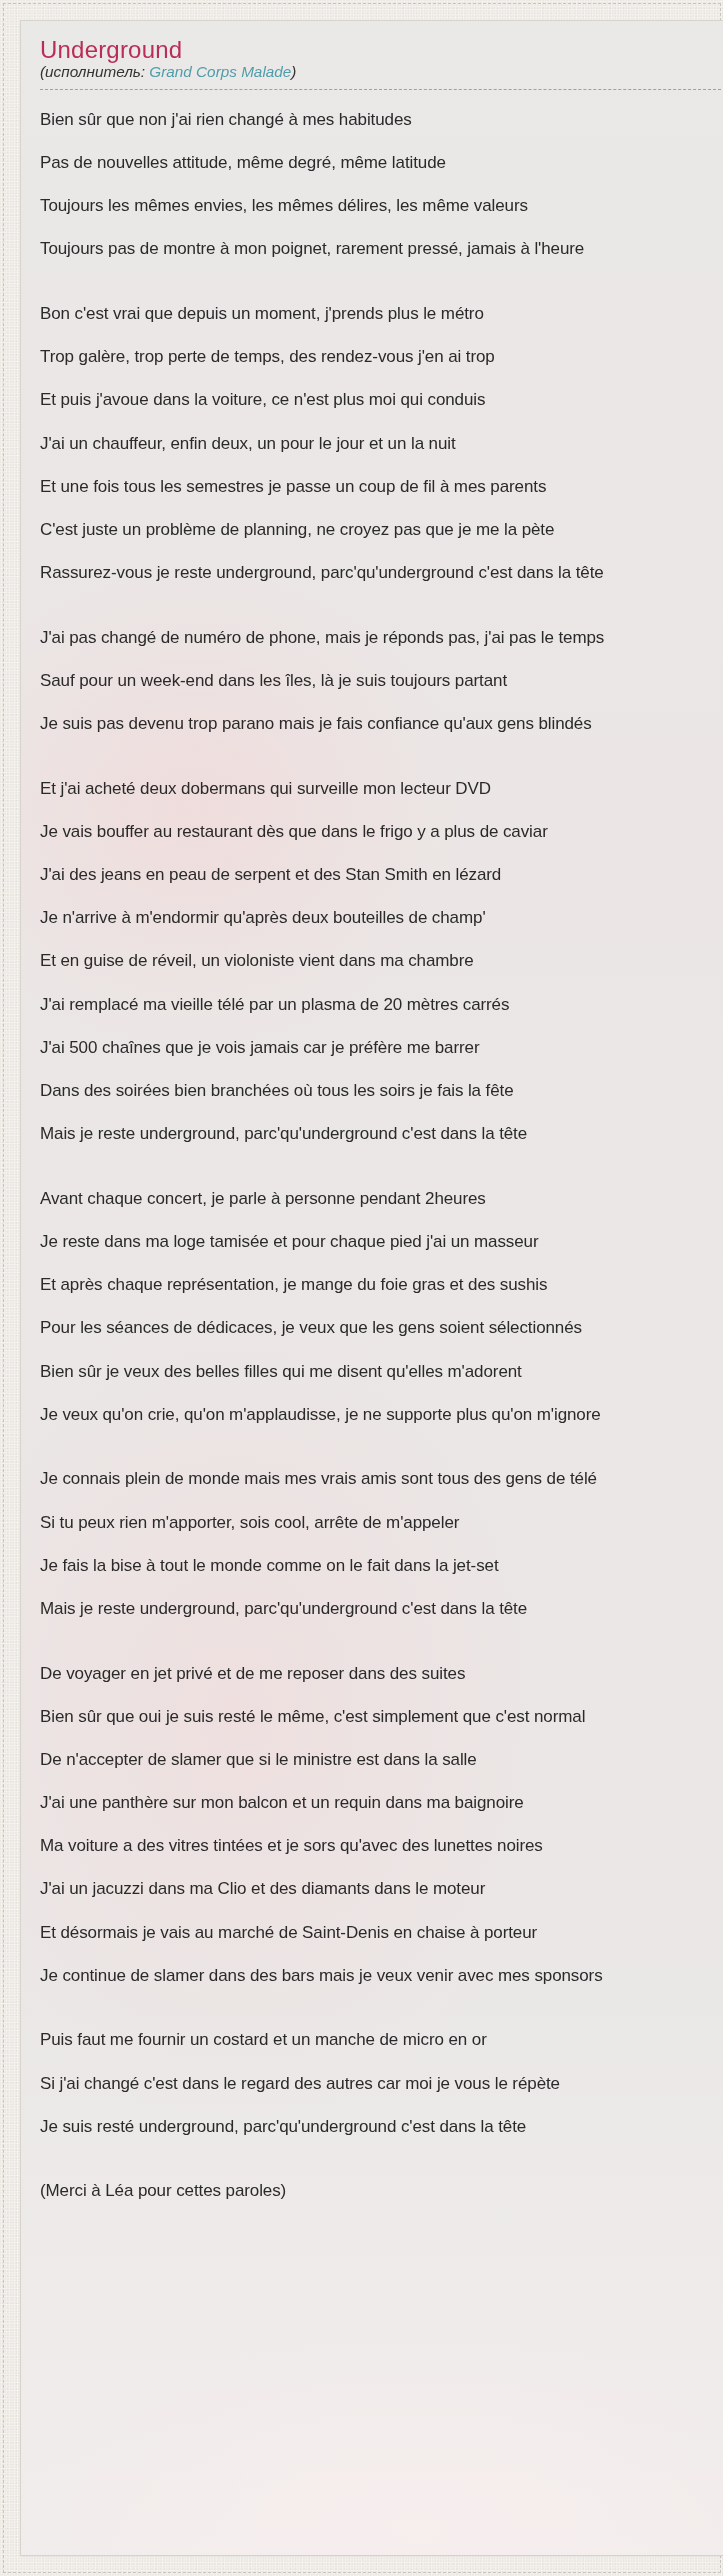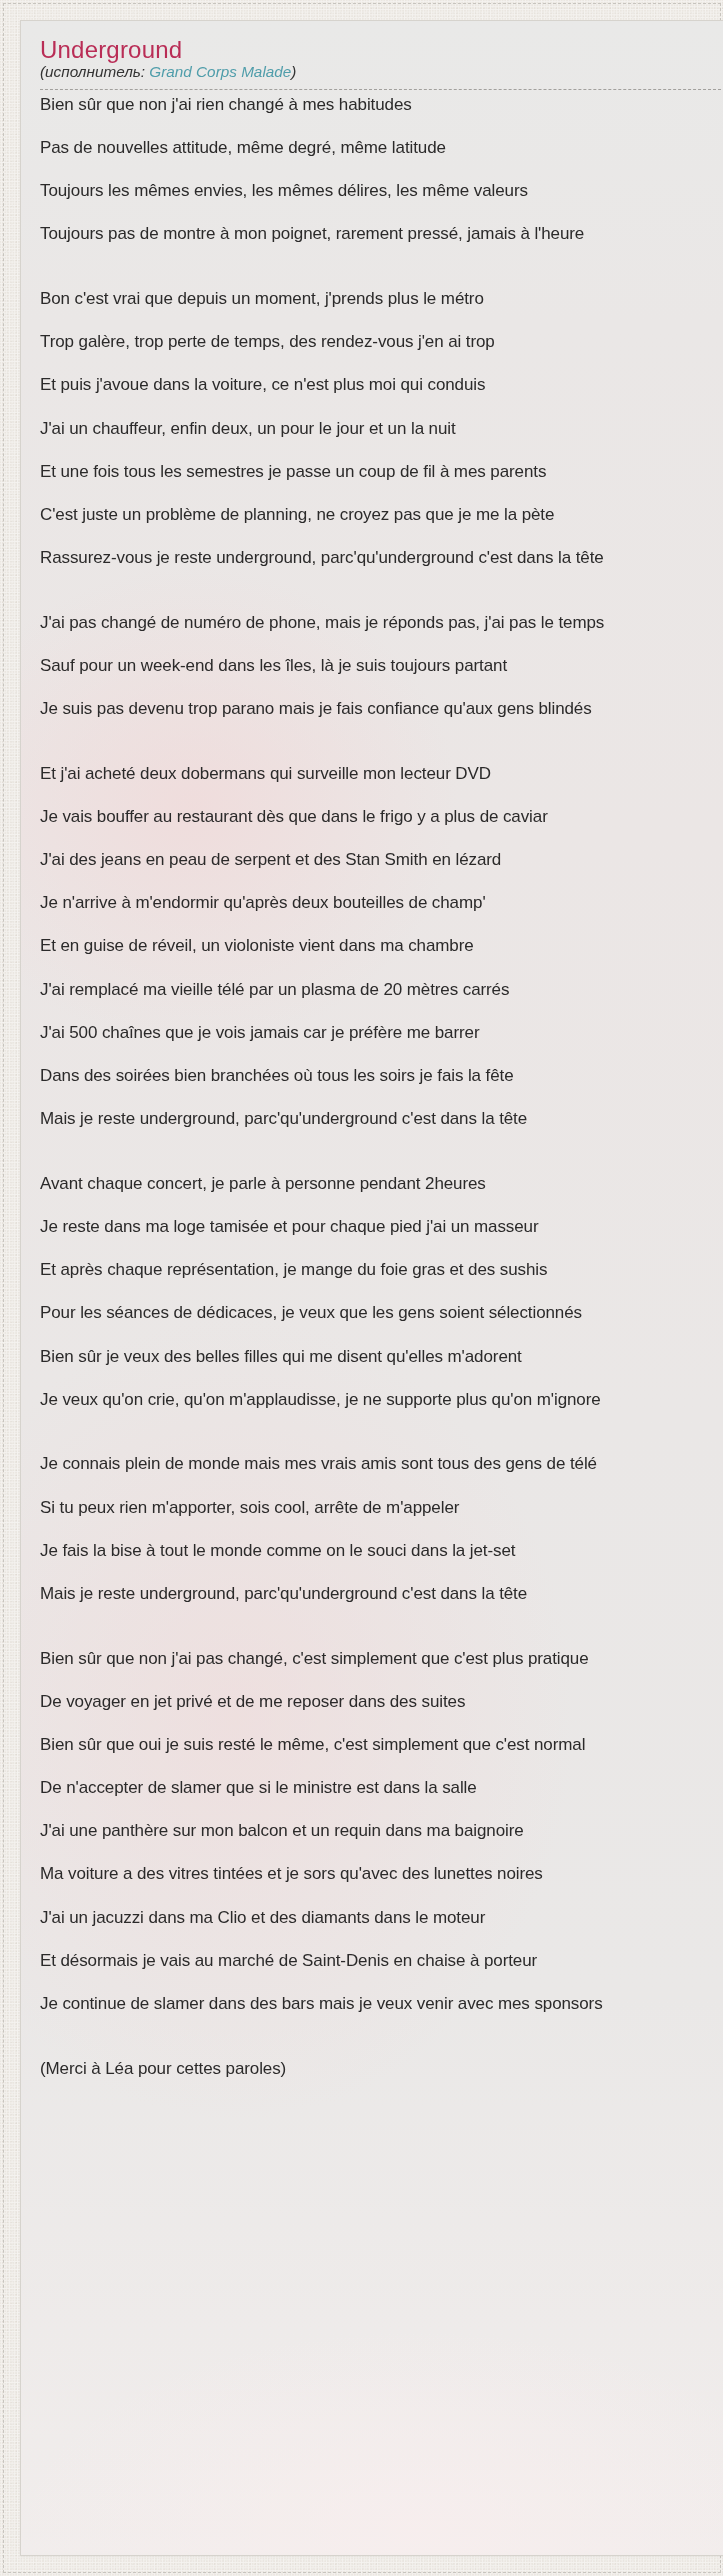--- a/index.html
+++ b/index.html
@@ -60,21 +60,21 @@
     text-decoration:none;
     cursor:pointer;
   }
   .header-separator{
     border:0;
     border-bottom:0.9px dashed #a2a09d;
     height:0.9px;
     margin-top:8px;
   }
   .lyrics{
-    margin-top:4px;
+    margin-top:19px;
     color:var(--text-color);
   }
   .line{
     font-size:17px;
     line-height:21.6px;
     letter-spacing:-0.1px;
     margin-bottom:21.6px;
     white-space:nowrap;
   }
   .stanza{margin-bottom:43px;}
@@ -132,31 +132,35 @@
         <div class="line">Avant chaque concert, je parle à personne pendant 2heures</div>
         <div class="line">Je reste dans ma loge tamisée et pour chaque pied j'ai un masseur</div>
         <div class="line">Et après chaque représentation, je mange du foie gras et des sushis</div>
         <div class="line">Pour les séances de dédicaces, je veux que les gens soient sélectionnés</div>
         <div class="line">Bien sûr je veux des belles filles qui me disent qu'elles m'adorent</div>
         <div class="line">Je veux qu'on crie, qu'on m'applaudisse, je ne supporte plus qu'on m'ignore</div>
       </div>
       <div class="stanza">
         <div class="line">Je connais plein de monde mais mes vrais amis sont tous des gens de télé</div>
         <div class="line">Si tu peux rien m'apporter, sois cool, arrête de m'appeler</div>
-        <div class="line">Je fais la bise à tout le monde comme on le souci dans la jet-set</div>
+        <div class="line">Je fais la bise à tout le monde comme on le fait dans la jet-set</div>
         <div class="line">Mais je reste underground, parc'qu'underground c'est dans la tête</div>
       </div>
       <div class="stanza">
-        <div class="line">Bien sûr que non j'ai pas changé, c'est simplement que c'est plus pratique</div>
         <div class="line">De voyager en jet privé et de me reposer dans des suites</div>
         <div class="line">Bien sûr que oui je suis resté le même, c'est simplement que c'est normal</div>
         <div class="line">De n'accepter de slamer que si le ministre est dans la salle</div>
         <div class="line">J'ai une panthère sur mon balcon et un requin dans ma baignoire</div>
         <div class="line">Ma voiture a des vitres tintées et je sors qu'avec des lunettes noires</div>
         <div class="line">J'ai un jacuzzi dans ma Clio et des diamants dans le moteur</div>
         <div class="line">Et désormais je vais au marché de Saint-Denis en chaise à porteur</div>
         <div class="line">Je continue de slamer dans des bars mais je veux venir avec mes sponsors</div>
       </div>
+      <div class="stanza">
+        <div class="line">Puis faut me fournir un costard et un manche de micro en or</div>
+        <div class="line">Si j'ai changé c'est dans le regard des autres car moi je vous le répète</div>
+        <div class="line">Je suis resté underground, parc'qu'underground c'est dans la tête</div>
+      </div>
     </div>
 
   <div class="footer-note">(Merci à Léa pour cettes paroles)</div>
 </div>
 
 
 </body></html>

